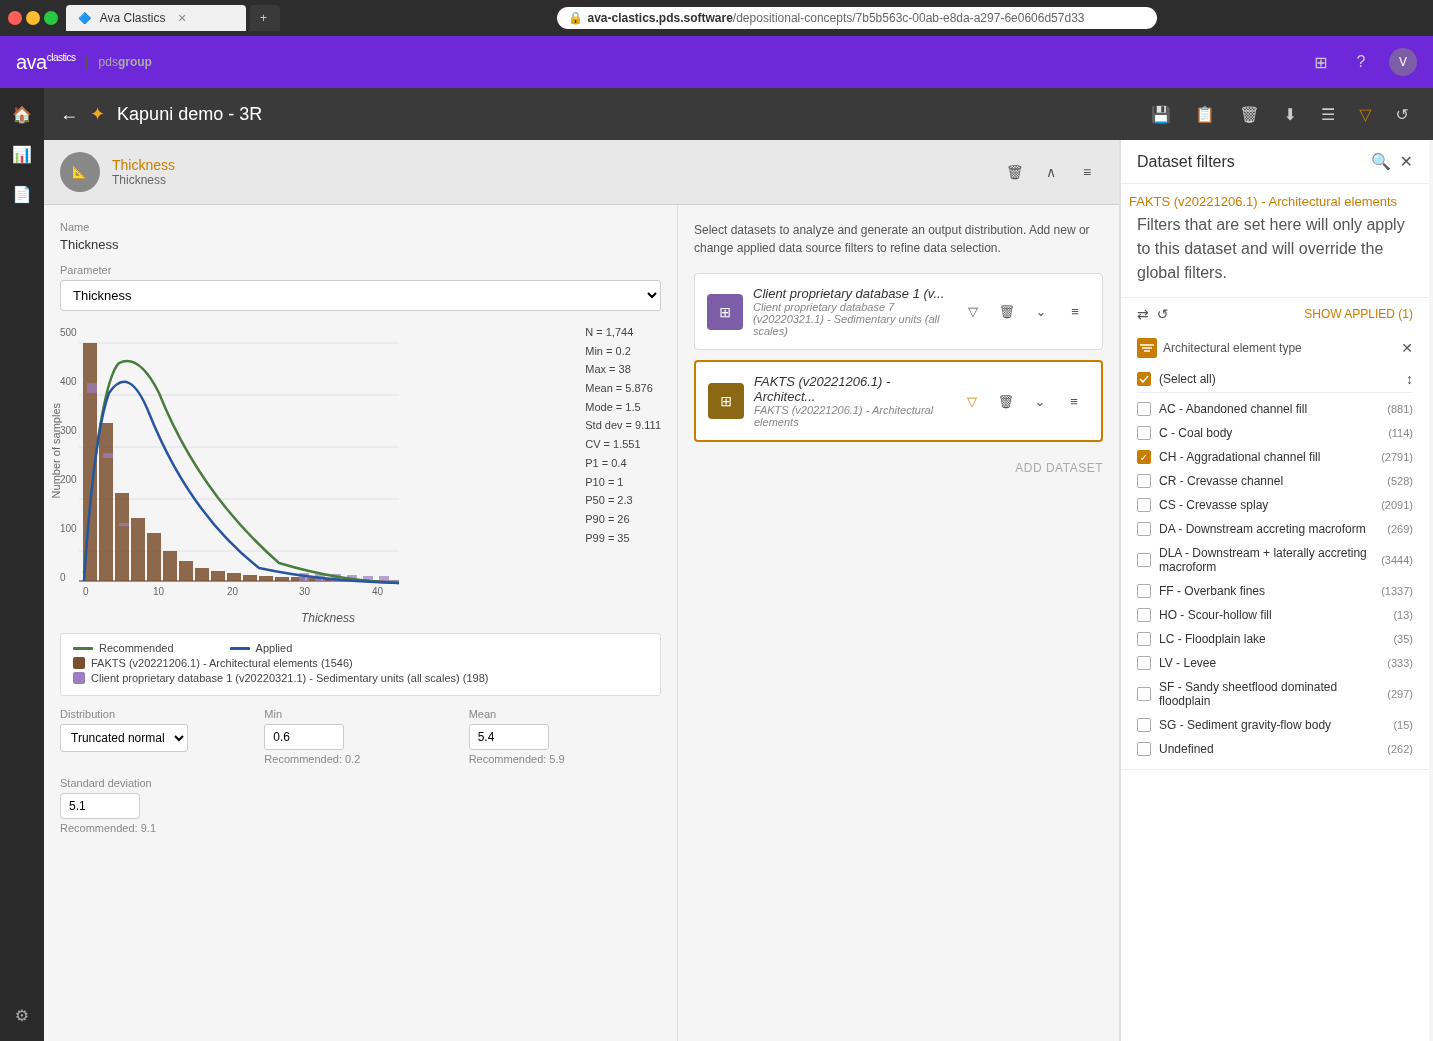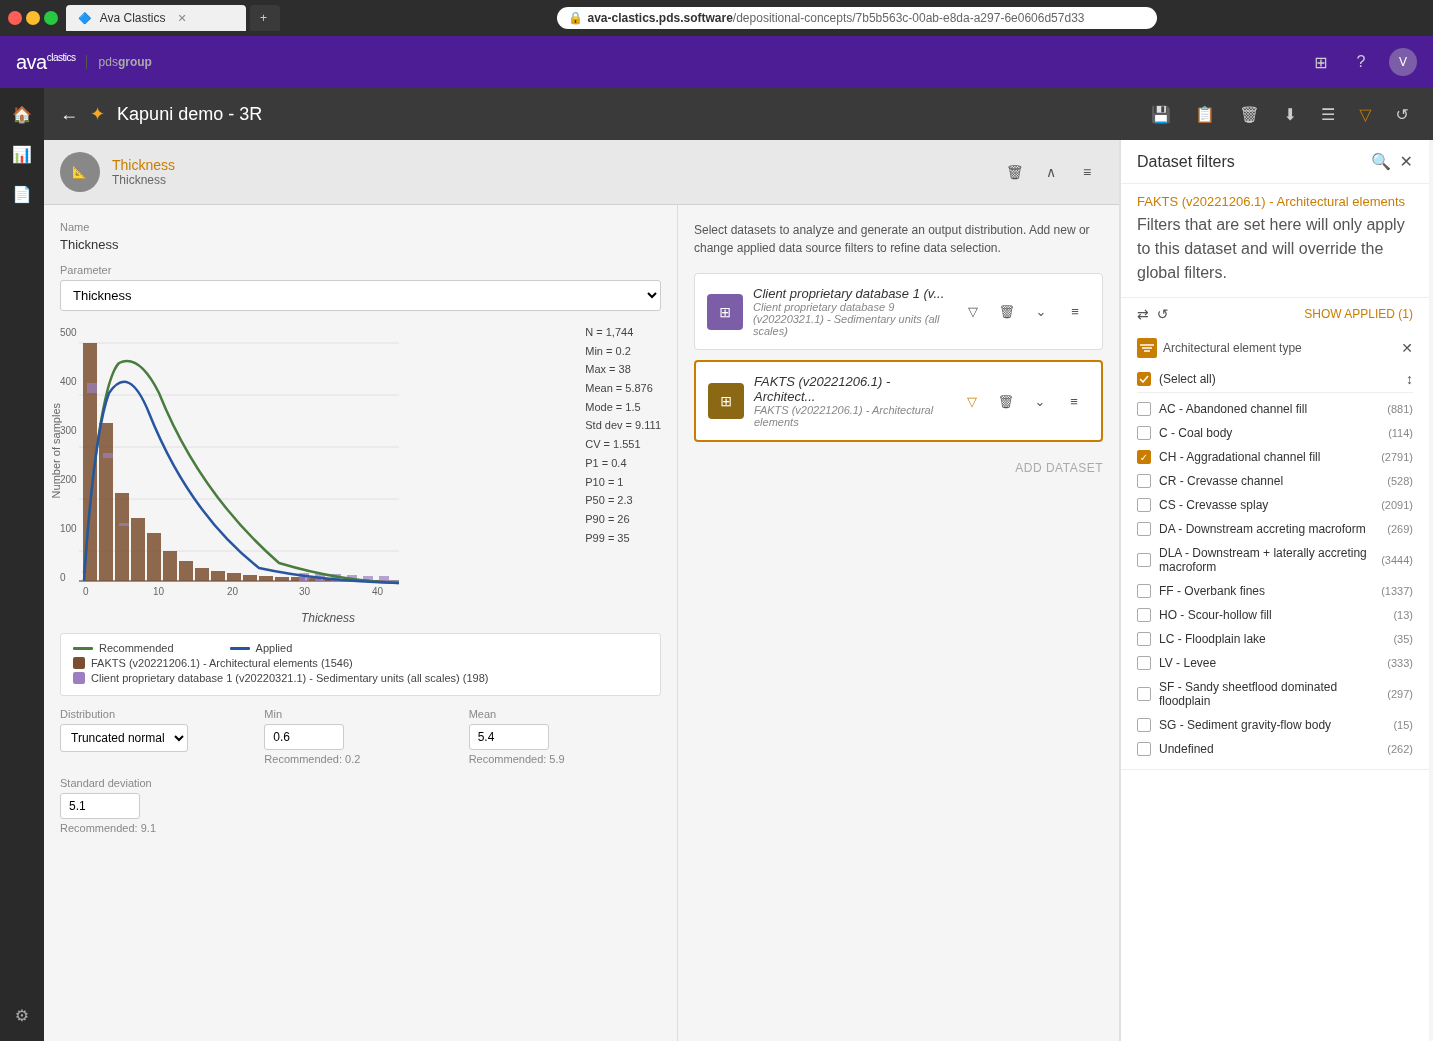--- a/index.html
+++ b/index.html
@@ -12,21 +12,21 @@
     .browser-controls { display: flex; gap: 4px; }
     .browser-btn { width: 14px; height: 14px; border-radius: 50%; border: none; cursor: pointer; }
     .browser-btn.close { background: #ff5f57; }
     .browser-btn.minimize { background: #febc2e; }
     .browser-btn.maximize { background: #28c840; }
     .address-bar { flex: 1; background: #fff; border-radius: 16px; padding: 4px 12px; font-size: 12px; color: #333; display: flex; align-items: center; gap: 4px; max-width: 600px; margin: 0 auto; }
     .address-bar span { color: #666; }
     .address-bar strong { color: #333; }
 
     
-    .app-header { background: #4c1d95; height: 52px; display: flex; align-items: center; padding: 0 16px; gap: 16px; }
+    .app-header { background: #6d28d9; height: 52px; display: flex; align-items: center; padding: 0 16px; gap: 16px; }
     .header-right { margin-left: auto; display: flex; align-items: center; gap: 16px; color: #ccc; }
     .header-icon { width: 24px; height: 24px; cursor: pointer; display: flex; align-items: center; justify-content: center; color: #ccc; font-size: 16px; }
 
     
     .main-layout { display: flex; height: calc(1041px - 36px - 52px); }
     .left-nav { width: 44px; background: #2a2a2a; display: flex; flex-direction: column; align-items: center; padding: 8px 0; gap: 4px; }
     .nav-icon { width: 36px; height: 36px; display: flex; align-items: center; justify-content: center; color: #aaa; cursor: pointer; border-radius: 4px; font-size: 16px; }
     .nav-icon.active { color: #fff; }
 
     
@@ -366,21 +366,21 @@
           </div>
 
           <div class="dataset-col">
             <p class="dataset-info">Select datasets to analyze and generate an output distribution. Add new or change applied data source filters to refine data selection.</p>
 
             <div class="dataset-card">
               <div class="dataset-card-inner">
                 <div class="dc-icon purple">⊞</div>
                 <div class="dc-info">
                   <div class="dc-title">Client proprietary database 1 (v...</div>
-                  <div class="dc-subtitle">Client proprietary database 9</div>
+                  <div class="dc-subtitle">Client proprietary database 7</div>
                   <div class="dc-subtitle">(v20220321.1) - Sedimentary units (all scales)</div>
                 </div>
                 <div class="dc-actions">
                   <button class="dc-btn" title="Filter">▽</button>
                   <button class="dc-btn" title="Delete">🗑</button>
                   <button class="dc-btn" title="Expand">⌄</button>
                   <button class="dc-btn" title="More">≡</button>
                 </div>
               </div>
             </div>
@@ -411,21 +411,21 @@
 
       <div class="filter-panel">
         <div class="filter-header">
           <span class="filter-title">Dataset filters</span>
           <div class="filter-header-icons">
             <span class="filter-header-icon">🔍</span>
             <span class="filter-header-icon">✕</span>
           </div>
         </div>
 
-        <div style="padding: 10px 16px 0;">
+        <div style="padding: 10px 8px 0;">
           <div style="color:#c97d00; font-size:13px; font-weight:500;">FAKTS (v20221206.1) - Architectural elements</div>
         </div>
         <div class="filter-desc">Filters that are set here will only apply to this dataset and will override the global filters.</div>
 
         <div class="filter-actions">
           <span class="filter-action-btn" title="Swap">⇄</span>
           <span class="filter-action-btn" title="Reset">↺</span>
           <span class="show-applied">SHOW APPLIED (1)</span>
         </div>
 

